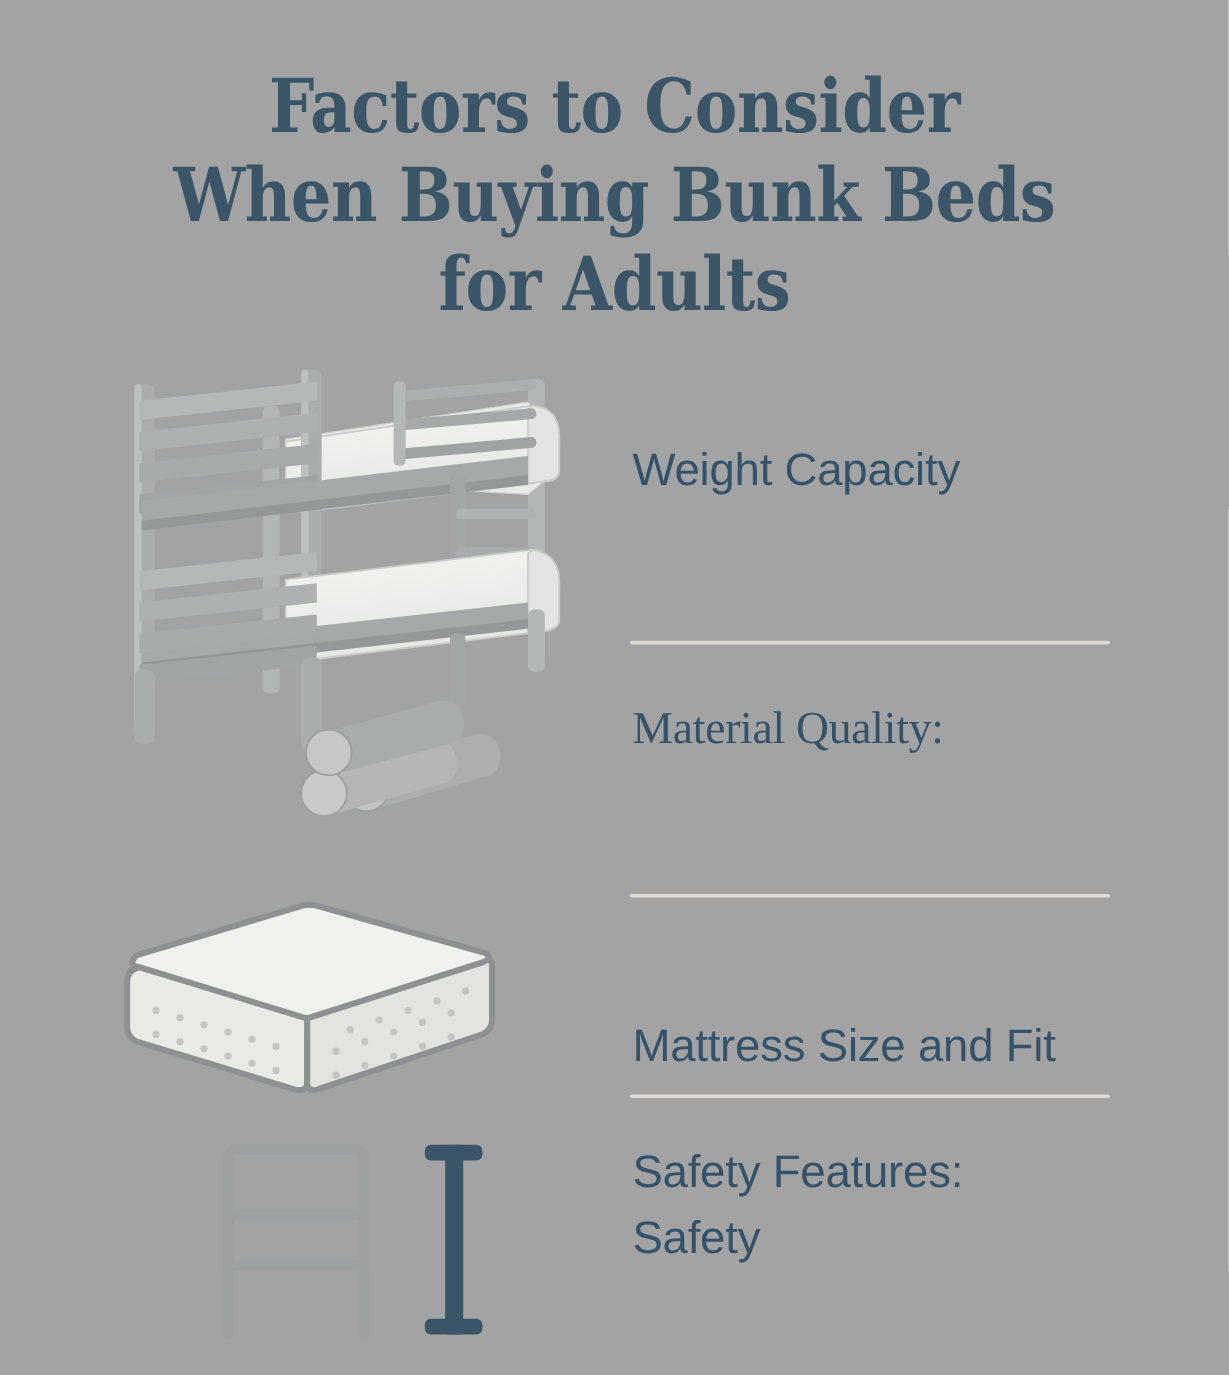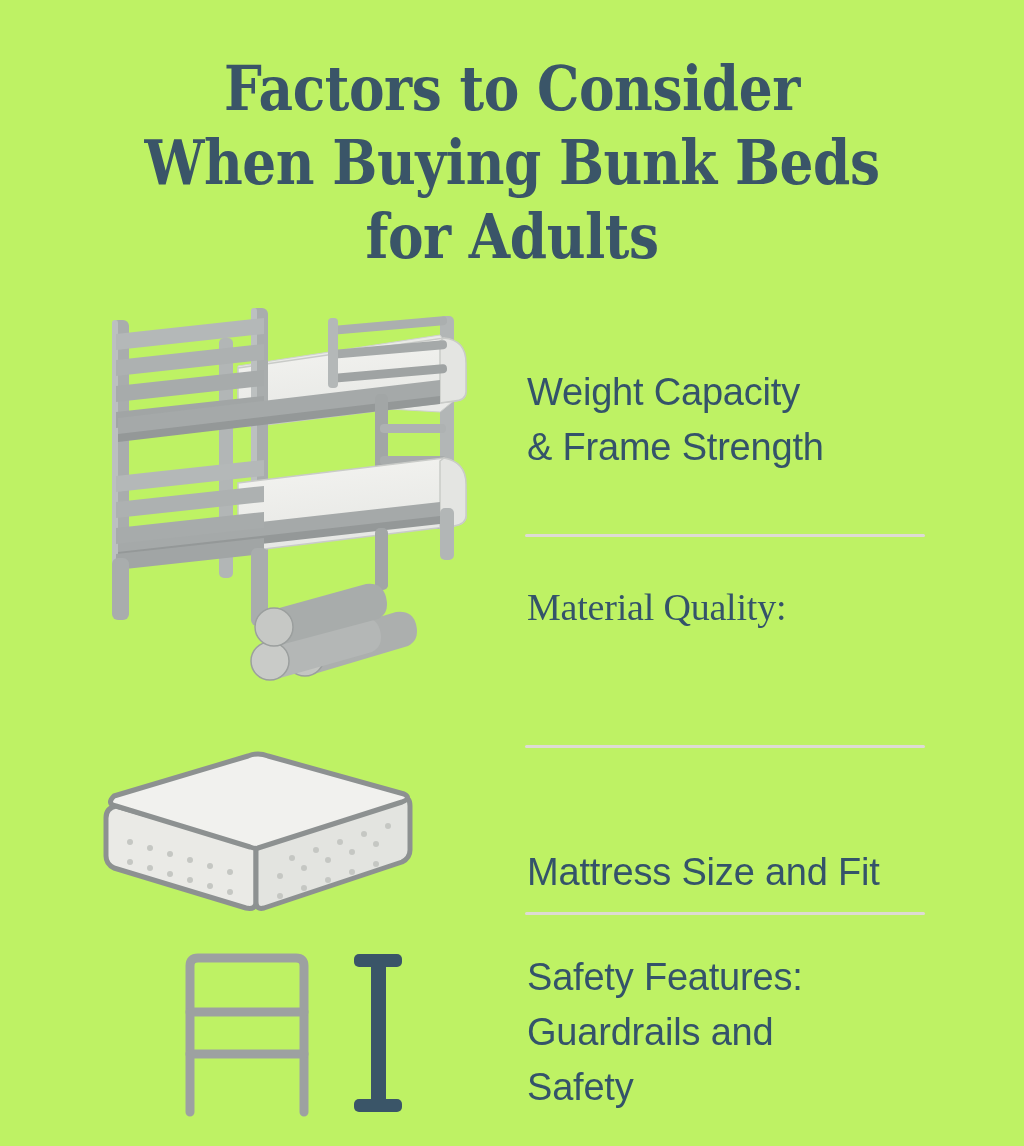--- a/index.html
+++ b/index.html
@@ -4,21 +4,21 @@
 <style>
   html, body {
     margin: 0;
     padding: 0;
     background: #FAF5EC;
   }
   #page {
     position: relative;
     width: 1024px;
     height: 1146px;
-    background: #bef264;
+    background: #a3a3a3;
     overflow: hidden;
     font-family: "Liberation Sans", sans-serif;
   }
 
   
   .title-block {
     position: absolute;
     left: 0;
     top: 52px;
     width: 1024px;
@@ -156,21 +156,20 @@
 
         <rect x="24" y="250" width="17" height="62" rx="6" fill="#A9ADAD"></rect>
         <rect x="163" y="240" width="17" height="78" rx="6" fill="#A9ADAD"></rect>
         <rect x="287" y="220" width="13" height="62" rx="5" fill="#A2A6A6"></rect>
         <rect x="352" y="200" width="14" height="52" rx="5" fill="#B2B6B6"></rect>
       </svg>
     </div>
 
     <div class="row-label lbl-weight">
       <div>Weight Capacity</div>
-      <div>&amp; Frame Strength</div>
     </div>
   </div>
 
   <div class="divider" id="div-1"></div>
 
   <div class="row" id="row-material">
 
     <div class="row-icon" style="left:248px; top:22px;">
       <svg width="190" height="110" viewBox="0 0 190 110">
 
@@ -265,18 +264,17 @@
         <g fill="#3A5568">
           <rect x="176" y="12" width="48" height="13" rx="5"></rect>
           <rect x="193" y="12" width="15" height="158" rx="3"></rect>
           <rect x="176" y="157" width="48" height="13" rx="5"></rect>
         </g>
       </svg>
     </div>
 
     <div class="row-label lbl-safety">
       <div>Safety Features:</div>
-      <div>Guardrails and</div>
       <div>Safety</div>
     </div>
   </div>
 
 </div>
 
 </body></html>

